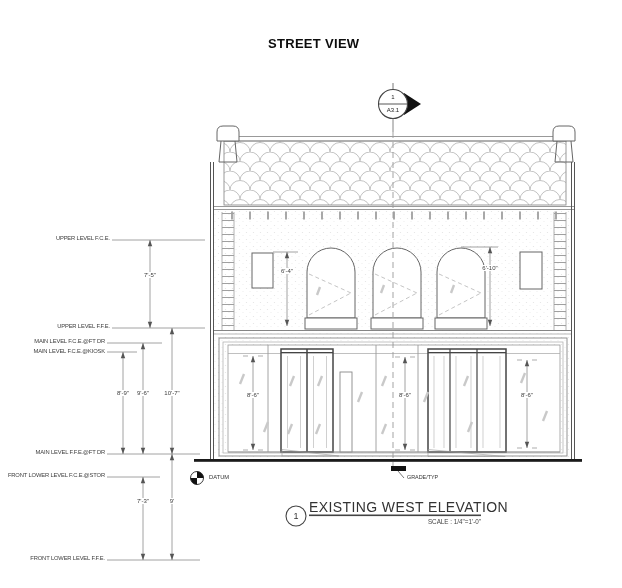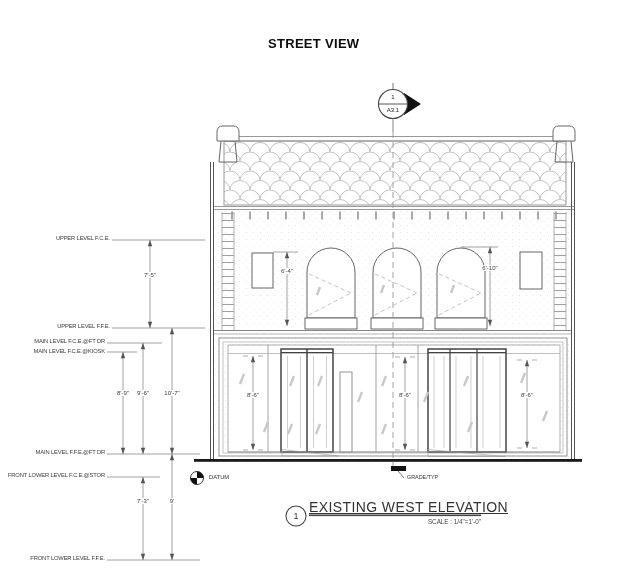--- a/index.html
+++ b/index.html
@@ -8,21 +8,21 @@
   .canvas svg{position:absolute;left:0;top:0;}
   .lbl{position:absolute;font-size:5.8px;color:#3d3d3d;white-space:nowrap;
        letter-spacing:-0.15px;line-height:1;text-align:right;}
   .dim{position:absolute;font-size:6px;color:#3d3d3d;background:#fff;padding:0 1px;
        transform:translateX(-50%);white-space:nowrap;line-height:1;}
   .street{position:absolute;left:268px;top:36px;font-weight:bold;font-size:13px;
           color:#0d0d0d;letter-spacing:.3px;}
   .mk{position:absolute;font-size:6px;color:#222;transform:translateX(-50%);line-height:1;}
   .ann{position:absolute;font-size:5.8px;color:#333;white-space:nowrap;line-height:1;}
   .title-text{position:absolute;left:309px;top:499px;font-size:14px;color:#333;
-              letter-spacing:.4px;text-decoration:underline;}
+              letter-spacing:.4px;}
   .scale-text{position:absolute;right:141px;top:518px;font-size:6.3px;color:#444;}
   .circ-num{position:absolute;font-size:9px;color:#333;transform:translate(-50%,-50%);}
 </style>
 </head>
 <body>
 
 <div class="canvas">
 
 <svg width="622" height="588" viewBox="0 0 622 588">
   <defs>

